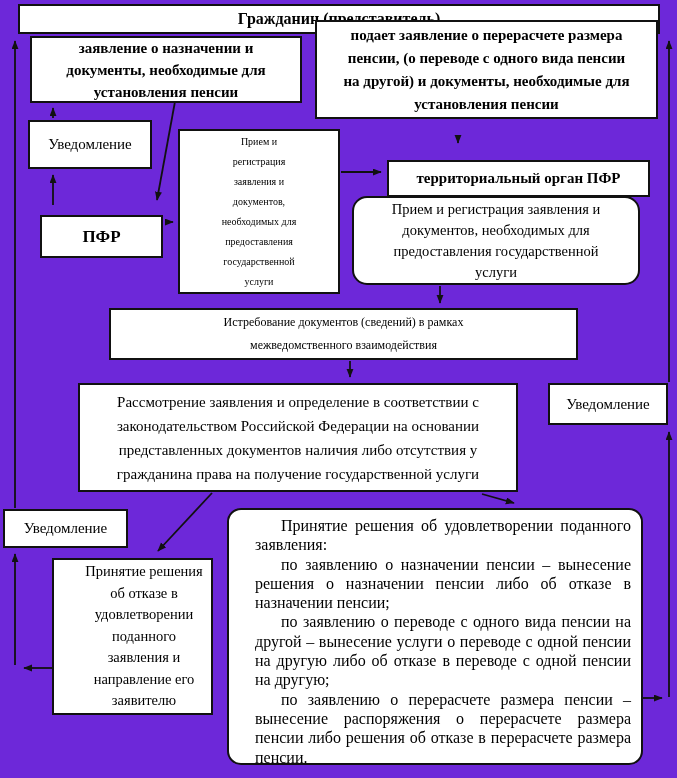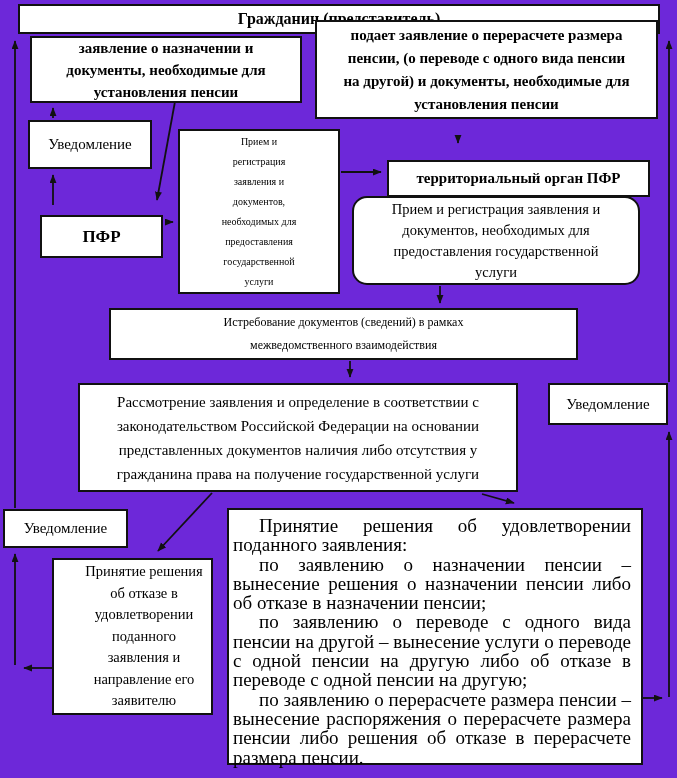--- a/index.html
+++ b/index.html
@@ -22,21 +22,21 @@
   #box-territorial  {left:387px;top:160px;width:263px;height:37px;font-size:15px;}
   #box-recep-right  {left:352px;top:196px;width:288px;height:89px;font-size:14.5px;line-height:21px;border-radius:15px;}
   #box-request      {left:109px;top:308px;width:469px;height:52px;font-size:12px;line-height:23px;}
   #box-review       {left:78px;top:383px;width:440px;height:109px;font-size:15px;line-height:24px;}
   #box-notice-right {left:548px;top:383px;width:120px;height:42px;font-size:15px;}
   #box-notice-bl    {left:3px;top:509px;width:125px;height:39px;font-size:15px;}
   #box-refuse       {left:52px;top:558px;width:161px;height:157px;font-size:14.5px;line-height:21.5px;padding-left:23px;}
   #box-approve{
     left:227px;top:508px;width:416px;height:257px;
     display:block;text-align:justify;white-space:normal;
-    font-size:19px;line-height:19.3px;padding:6px 10px 0 4px;
+    font-size:16px;line-height:19.3px;padding:6px 10px 0 26px;border-radius:14px;
   }
   #box-approve p{margin:0;text-indent:26px;}
   #arrows{position:absolute;left:0;top:0;pointer-events:none;}
 </style>
 </head>
 <body>
 
 <div id="canvas">
 
   <svg id="arrows" width="677" height="778" viewBox="0 0 677 778">

